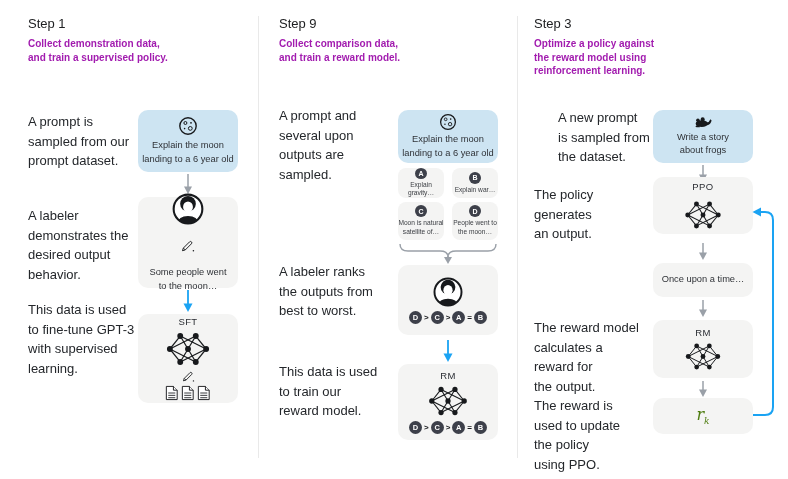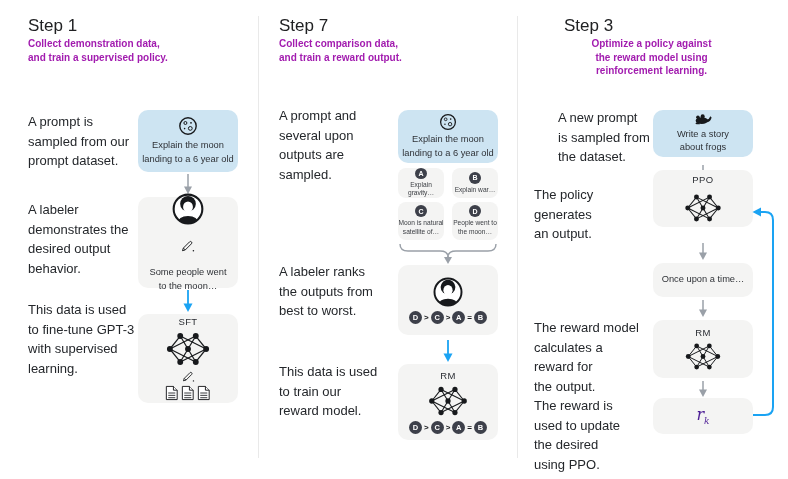--- a/index.html
+++ b/index.html
@@ -2,42 +2,42 @@
 <html><head>
 <meta charset="utf-8">
 <style>
   * { margin:0; padding:0; box-sizing:border-box; }
   html,body { background:#ffffff; }
   #stage {
     position:relative; width:788px; height:479px; background:#ffffff;
     font-family:"Liberation Sans", sans-serif; color:#24272b; overflow:hidden;
   }
   .vline { position:absolute; top:16px; height:442px; width:1px; background:#e9e9e9; }
-  .step-label { position:absolute; font-size:17px; color:#202123; }
+  .step-label { position:absolute; font-size:13px; color:#202123; }
   .heading { position:absolute; font-size:10px; font-weight:700; color:#a21caf;
              line-height:1.35; white-space:pre-line; width:235px; }
   .cap { position:absolute; font-size:13px; color:#24272b; line-height:1.5;
          white-space:pre-line; width:122px; }
   .box { position:absolute; border-radius:10px; display:flex; flex-direction:column;
          align-items:center; justify-content:center; text-align:center; }
   .blue-box { background:#cde4f2; }
   .gray-box { background:#f4f4f3; }
   .box-text { font-size:9.3px; color:#2f3237; line-height:1.4; white-space:pre-line; }
   .model-label { font-size:9.5px; color:#2a2d33; letter-spacing:0.4px; }
   .card { position:absolute; border-radius:8px; background:#f4f4f3; display:flex;
           flex-direction:column; align-items:center; justify-content:center; gap:2px; }
   .card-text { font-size:6.6px; color:#3a3d42; line-height:1.3; white-space:pre-line; text-align:center; }
   .badge { width:12px; height:12px; border-radius:50%; background:#3d404a; color:#fff;
            font-size:7px; font-weight:700; display:flex; align-items:center; justify-content:center; }
   .rank-row { display:flex; align-items:center; gap:2px; justify-content:center; }
   .rank-badge { width:13px; height:13px; border-radius:50%; background:#3d404a; color:#fff;
                 font-size:7.5px; font-weight:700; display:flex; align-items:center; justify-content:center; }
   .rank-sep { font-size:8px; color:#17191c; font-weight:600; }
   .abs { position:absolute; }
-  .rk { font-family:"DejaVu Serif", serif; font-style:italic; font-size:16px; color:#4c1d95; }
+  .rk { font-family:"DejaVu Serif", serif; font-style:italic; font-size:16px; color:#4d7c0f; }
   .rk sub { font-size:9px; }
   svg { display:block; }
 </style>
 </head>
 <body>
 
 <div id="stage">
 
   <div class="vline" style="left:258px;"></div>
   <div class="vline" style="left:517px;"></div>
@@ -64,21 +64,21 @@
 landing to a 6 year old</div>
   </div>
 
   <div class="abs" style="left:182px; top:174px;">
     <svg viewBox="0 0 12 20" width="12" height="20">
       <line x1="6" y1="0" x2="6" y2="13" stroke="#9aa0a8" stroke-width="1.5"></line>
       <polygon points="2,12.5 10,12.5 6,20" fill="#9aa0a8"></polygon>
     </svg>
   </div>
 
-  <div class="cap" style="left:28px; top:200px;">A labeler
+  <div class="cap" style="left:28px; top:206px;">A labeler
 demonstrates the
 desired output
 behavior.</div>
 
   <div class="box gray-box" style="left:138px; top:197px; width:100px; height:91px; gap:14px;">
     <span>
       <svg viewBox="0 0 36 36" width="34" height="34">
         <defs>
             <clipPath id="pc1">
               <circle cx="18" cy="18" r="15.2"></circle>
@@ -174,23 +174,23 @@
             <line x1="20" y1="11" x2="27.5" y2="11"></line>
             <line x1="20" y1="13.5" x2="27.5" y2="13.5"></line>
           <line x1="37" y1="8.5" x2="44.5" y2="8.5"></line>
             <line x1="37" y1="11" x2="44.5" y2="11"></line>
             <line x1="37" y1="13.5" x2="44.5" y2="13.5"></line>
         </g>
       </svg>
     </span>
   </div>
 
-  <div class="step-label" style="left:279px; top:16px;">Step 7</div>
+  <div class="step-label" style="left:279px; top:16px;">Step 9</div>
   <div class="heading" style="left:279px; top:37px;">Collect comparison data,
-and train a reward output.</div>
+and train a reward model.</div>
 
   <div class="cap" style="left:279px; top:106px;">A prompt and
 several upon
 outputs are
 sampled.</div>
 
   <div class="box blue-box" style="left:398px; top:110px; width:100px; height:53px; gap:2px;">
     <span>
       <svg viewBox="0 0 20 20" width="18" height="18">
         <circle cx="10" cy="10" r="8.2" fill="none" stroke="#17191c" stroke-width="1.4"></circle>
@@ -307,30 +307,30 @@
       <span class="rank-badge">D</span>
       <span class="rank-sep">&gt;</span>
       <span class="rank-badge">C</span>
       <span class="rank-sep">&gt;</span>
       <span class="rank-badge">A</span>
       <span class="rank-sep">=</span>
       <span class="rank-badge">B</span>
     </div>
   </div>
 
-  <div class="step-label" style="left:564px; top:16px;">Step 3</div>
-  <div class="heading" style="left:534px; top:37px;text-align:center;">Optimize a policy against
+  <div class="step-label" style="left:534px; top:16px;">Step 3</div>
+  <div class="heading" style="left:534px; top:37px;">Optimize a policy against
 the reward model using
 reinforcement learning.</div>
 
   <div class="cap" style="left:558px; top:108px;">A new prompt
 is sampled from
 the dataset.</div>
 
-  <div class="box blue-box" style="left:653px; top:110px; width:100px; height:47px; gap:3px;">
+  <div class="box blue-box" style="left:653px; top:110px; width:100px; height:53px; gap:3px;">
     <span>
       <svg viewBox="0 0 22 14" width="18" height="12">
         <g fill="#17191c">
           <ellipse cx="9.5" cy="9" rx="7.5" ry="4"></ellipse>
           <circle cx="4.8" cy="5" r="2.2"></circle>
           <circle cx="10.6" cy="3.8" r="2.5"></circle>
           <path d="M15 8 Q19 7 20 3.5 L21.5 5.2 Q20.5 10 16 11 Z"></path>
           <path d="M2.6 11.2 Q0.8 13 3.4 13.4 L7.2 13.4 L6 10.8 Z"></path>
         </g>
       </svg>
@@ -343,21 +343,21 @@
     <svg viewBox="0 0 12 17" width="12" height="17">
       <line x1="6" y1="0" x2="6" y2="10" stroke="#9aa0a8" stroke-width="1.5"></line>
       <polygon points="2,9.5 10,9.5 6,17" fill="#9aa0a8"></polygon>
     </svg>
   </div>
 
   <div class="cap" style="left:534px; top:185px;">The policy
 generates
 an output.</div>
 
-  <div class="box gray-box" style="left:653px; top:170px; width:100px; height:57px; gap:7px;">
+  <div class="box gray-box" style="left:653px; top:177px; width:100px; height:57px; gap:7px;">
     <div class="model-label">PPO</div>
     <span>
       <svg viewBox="0 0 60 44" width="46" height="32">
         <g stroke="#17191c" stroke-width="1.4">
           <line x1="9" y1="22" x2="21" y2="7"></line>
             <line x1="9" y1="22" x2="39" y2="7"></line>
           <line x1="30" y1="22" x2="21" y2="7"></line>
             <line x1="30" y1="22" x2="39" y2="7"></line>
           <line x1="51" y1="22" x2="21" y2="7"></line>
             <line x1="51" y1="22" x2="39" y2="7"></line>
@@ -437,21 +437,21 @@
 
   <div class="abs" style="left:697px; top:381px;">
     <svg viewBox="0 0 12 16" width="12" height="16">
       <line x1="6" y1="0" x2="6" y2="9" stroke="#9aa0a8" stroke-width="1.5"></line>
       <polygon points="2,8.5 10,8.5 6,16" fill="#9aa0a8"></polygon>
     </svg>
   </div>
 
   <div class="cap" style="left:534px; top:396px;">The reward is
 used to update
-the desired
+the policy
 using PPO.</div>
 
   <div class="box gray-box" style="left:653px; top:398px; width:100px; height:36px;">
     <div class="rk"><span>r</span><sub>k</sub></div>
   </div>
 
   <div class="abs" style="left:748px; top:204px;">
     <svg viewBox="0 0 34 222" width="34" height="222">
       <path d="M5 211 L17 211 Q25 211 25 203 L25 16 Q25 8 17 8 L13 8" fill="none" stroke="#1aa3f3" stroke-width="2"></path>
       <polygon points="13,3.5 13,12.5 4.5,8" fill="#1aa3f3"></polygon>

